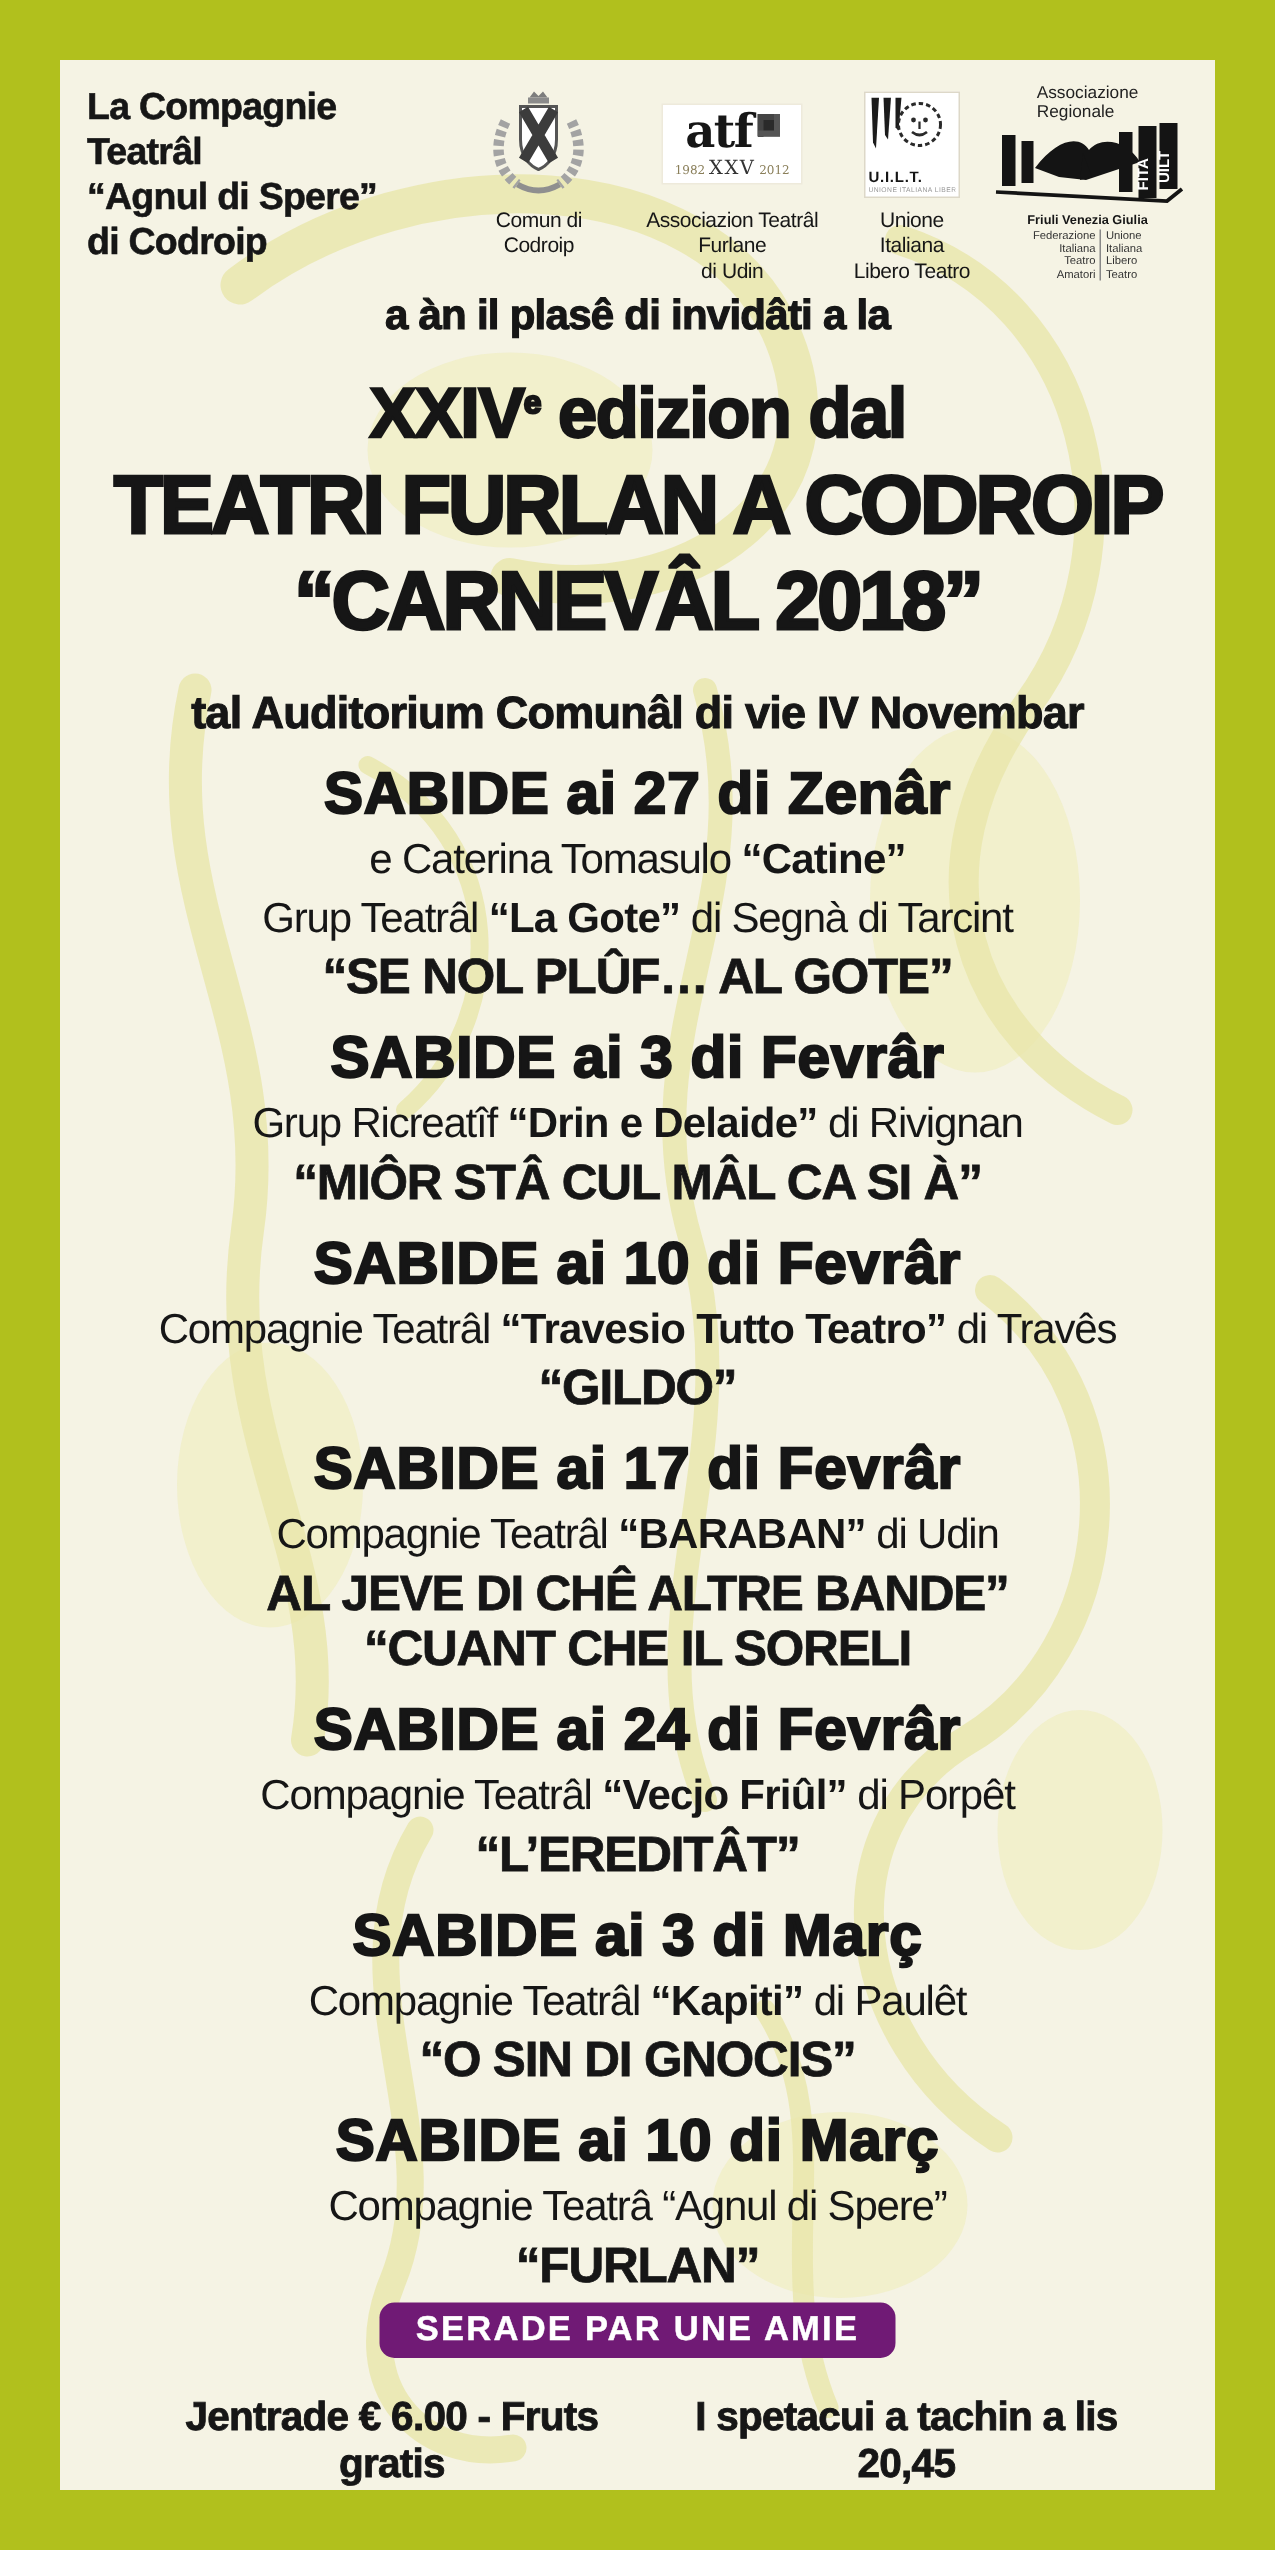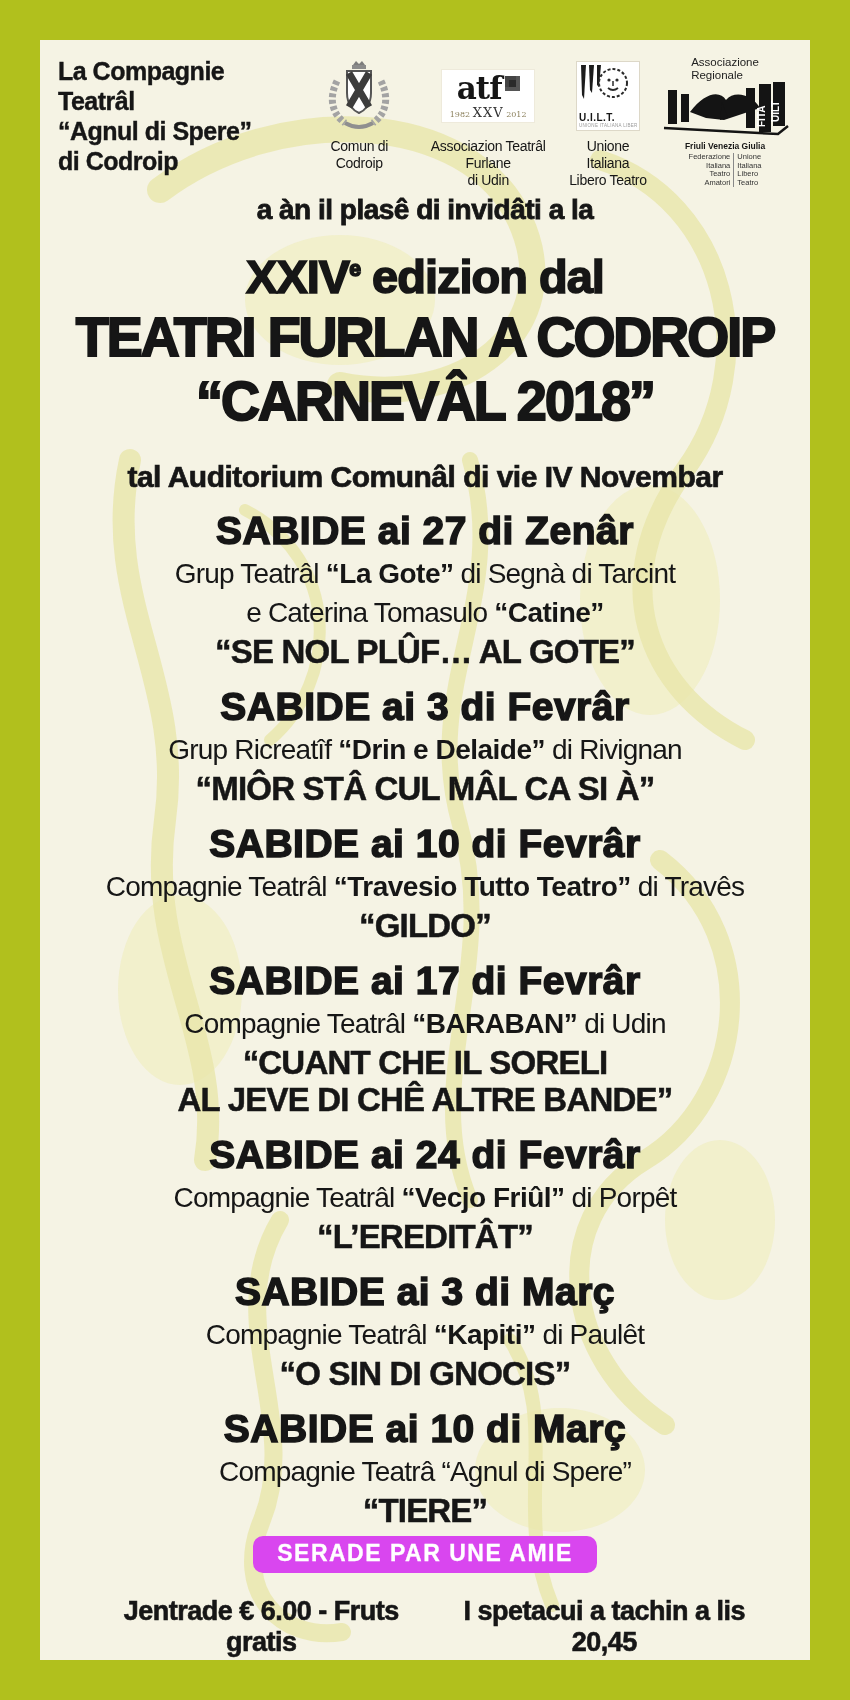--- a/index.html
+++ b/index.html
@@ -57,21 +57,21 @@
 
   
   .events { margin-top:6px; }
   .event-date { margin:16px 0 0; font-size:39px; font-weight:700; line-height:42px; -webkit-text-stroke:1.5px #161616; letter-spacing:0.5px; }
   .event-company { margin:5px 0 0; font-size:28px; font-weight:400; line-height:34px; letter-spacing:-0.8px; }
   .event-company b { font-weight:700; letter-spacing:-0.5px; }
   .event-title { margin:3px 0 0; font-size:33px; font-weight:700; line-height:37px; letter-spacing:-0.8px; -webkit-text-stroke:0.5px #161616; }
   .event-title + .event-title { margin-top:0; }
   .event-badge {
     display:inline-block; margin-top:7px;
-    background:#d946ef; color:#ffffff;
+    background:#701a75; color:#ffffff;
     font-size:23px; font-weight:700; letter-spacing:1.5px;
     padding:4px 24px 6px; border-radius:10px;
     -webkit-text-stroke:0.3px #ffffff;
   }
 
   
   .footer {
     position:absolute; left:0; right:0; bottom:2px;
     display:flex; justify-content:space-between;
     padding:0 34px 0 50px;
@@ -217,54 +217,54 @@
       <h2 class="edition"><span>XXIV</span><sup>e</sup><span> edizion dal</span></h2>
 
       <h1 class="main-title">TEATRI FURLAN A CODROIP</h1>
       <h1 class="main-title">“CARNEVÂL 2018”</h1>
 
       <p class="venue">tal Auditorium Comunâl di vie IV Novembar</p>
 
       <div class="events">
           <section class="event">
             <h3 class="event-date">SABIDE ai 27 di Zenâr</h3>
+            <p class="event-company"><span>e Caterina Tomasulo </span><b>“Catine”</b></p>
             <p class="event-company"><span>Grup Teatrâl </span><b>“La Gote”</b><span> di Segnà di Tarcint</span></p>
-            <p class="event-company"><span>e Caterina Tomasulo </span><b>“Catine”</b></p>
             <p class="event-title">“SE NOL PLÛF… AL GOTE”</p>
           </section>
           <section class="event">
             <h3 class="event-date">SABIDE ai 3 di Fevrâr</h3>
             <p class="event-company"><span>Grup Ricreatîf </span><b>“Drin e Delaide”</b><span> di Rivignan</span></p>
             <p class="event-title">“MIÔR STÂ CUL MÂL CA SI À”</p>
           </section>
           <section class="event">
             <h3 class="event-date">SABIDE ai 10 di Fevrâr</h3>
             <p class="event-company"><span>Compagnie Teatrâl </span><b>“Travesio Tutto Teatro”</b><span> di Travês</span></p>
             <p class="event-title">“GILDO”</p>
           </section>
           <section class="event">
             <h3 class="event-date">SABIDE ai 17 di Fevrâr</h3>
             <p class="event-company"><span>Compagnie Teatrâl </span><b>“BARABAN”</b><span> di Udin</span></p>
+            <p class="event-title">AL JEVE DI CHÊ ALTRE BANDE”</p>
             <p class="event-title">“CUANT CHE IL SORELI</p>
-            <p class="event-title">AL JEVE DI CHÊ ALTRE BANDE”</p>
           </section>
           <section class="event">
             <h3 class="event-date">SABIDE ai 24 di Fevrâr</h3>
             <p class="event-company"><span>Compagnie Teatrâl </span><b>“Vecjo Friûl”</b><span> di Porpêt</span></p>
             <p class="event-title">“L’EREDITÂT”</p>
           </section>
           <section class="event">
             <h3 class="event-date">SABIDE ai 3 di Març</h3>
             <p class="event-company"><span>Compagnie Teatrâl </span><b>“Kapiti”</b><span> di Paulêt</span></p>
             <p class="event-title">“O SIN DI GNOCIS”</p>
           </section>
           <section class="event">
             <h3 class="event-date">SABIDE ai 10 di Març</h3>
             <p class="event-company"><span>Compagnie Teatrâ “Agnul di Spere”</span></p>
-            <p class="event-title">“TIERE”</p>
+            <p class="event-title">“FURLAN”</p>
             <div><div class="event-badge">SERADE PAR UNE AMIE</div></div>
           </section>
         </div>
 
       <div class="footer">
         <span>Jentrade € 6.00 - Fruts gratis</span>
         <span>I spetacui a tachin a lis 20,45</span>
       </div>
 
     </div>

